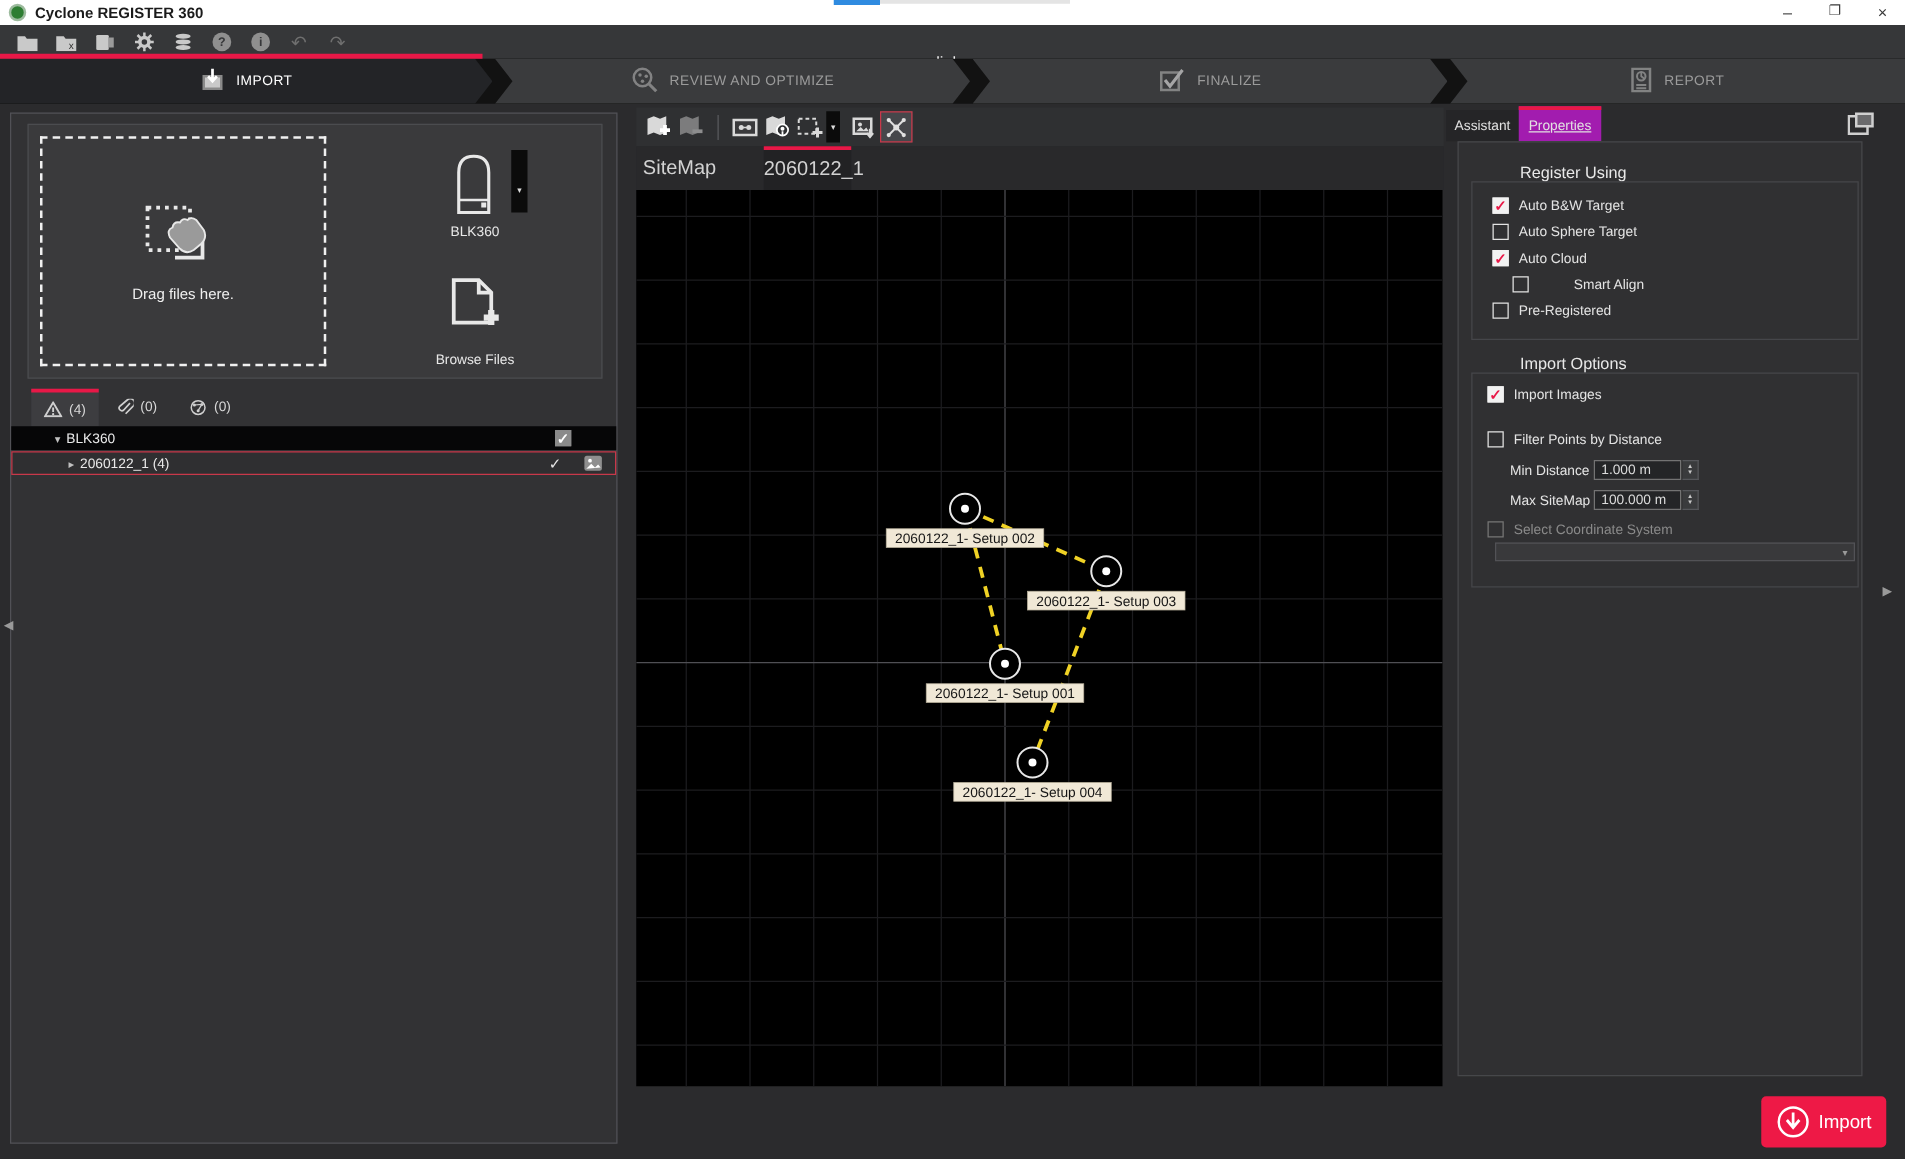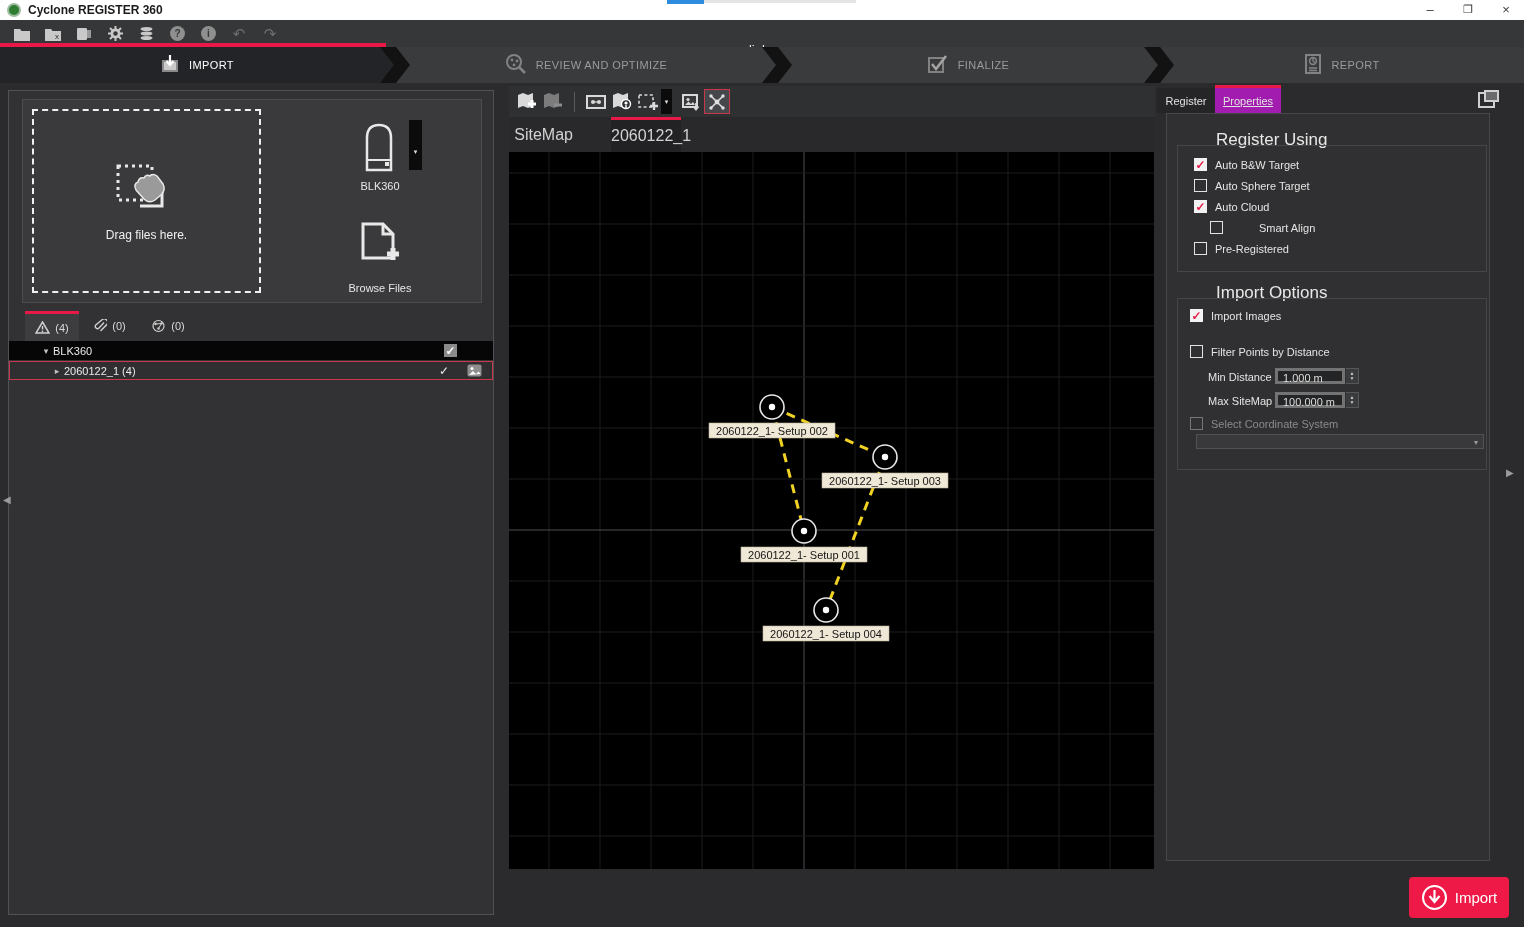--- a/index.html
+++ b/index.html
@@ -101,26 +101,26 @@
   
   .rp-tab { position:absolute; font-size:11px; color:#e2e2e2; display:flex;
     align-items:center; justify-content:center; }
   #rp-tab-assistant { left:1157px; top:88px; width:58px; height:25px; background:#252527; }
   #rp-tab-properties { left:1215px; top:85px; width:66px; height:28px; background:#a21caf;
     border-top:3px solid #e81847;text-decoration:underline; }
   #rp-layers-btn { left:1474px; top:86px; width:30px; height:25px; display:flex;
     align-items:center; justify-content:center; }
   #rp-box { left:1166px; top:113px; width:324px; height:748px; background:#303032;
     border:1px solid #46474a; }
-  .rp-section-title { position:absolute; font-size:17px; color:#e8e8e8;padding-left:37px; }
+  .rp-section-title { position:absolute; font-size:13px; color:#e8e8e8;padding-left:37px; }
   .rp-group { position:absolute; border:1px solid #45464a; }
   .opt-row { position:absolute; display:flex; align-items:center; gap:8px;
     color:#e4e4e4; font-size:11px; }
   .opt-row.dim { color:#8a8a8a; }
-  .field { position:absolute; background:#242527; border:3px solid #737373;
+  .field { position:absolute; background:#242527; border:1px solid #737373;
     color:#dcdcdc; font-size:11px; padding:1px 5px; width:70px; height:16px; line-height:12px; }
   .spinner { position:absolute; width:13px; height:16px; background:#3a3b3d;
     border:1px solid #56575b; border-left:none; display:flex; flex-direction:column;
     align-items:center; justify-content:center; color:#c9c9c9; font-size:5px; line-height:5px; }
   #cs-dropdown { position:absolute; left:18px; top:135px; width:288px; height:15px;
     background:#39393b; border:1px solid #525256; color:#9a9a9a; }
   #cs-dropdown .dd-arrow { position:absolute; right:5px; top:3px; font-size:8px; }
 
   .edge-arrow { color:#9a9a9a; font-size:10px; }
   #collapse-left { left:3px; top:494px; }
@@ -433,21 +433,21 @@
         <text x="263" y="282.5" text-anchor="middle" font-size="11" fill="#151515" font-family="Liberation Sans, sans-serif">2060122_1- Setup 002</text>
         <rect x="313" y="321" width="126" height="15" fill="#f0e8d6" stroke="#b9b19c" stroke-width="0.6"></rect>
         <text x="376" y="332.5" text-anchor="middle" font-size="11" fill="#151515" font-family="Liberation Sans, sans-serif">2060122_1- Setup 003</text>
         <rect x="232" y="395" width="126" height="15" fill="#f0e8d6" stroke="#b9b19c" stroke-width="0.6"></rect>
         <text x="295" y="406.5" text-anchor="middle" font-size="11" fill="#151515" font-family="Liberation Sans, sans-serif">2060122_1- Setup 001</text>
         <rect x="254" y="474" width="126" height="15" fill="#f0e8d6" stroke="#b9b19c" stroke-width="0.6"></rect>
         <text x="317" y="485.5" text-anchor="middle" font-size="11" fill="#151515" font-family="Liberation Sans, sans-serif">2060122_1- Setup 004</text>
       </svg>
   </div>
 
-  <div id="rp-tab-assistant" class="rp-tab abs">Register</div>
+  <div id="rp-tab-assistant" class="rp-tab abs">Assistant</div>
   <div id="rp-tab-properties" class="rp-tab abs">Properties</div>
   <div id="rp-layers-btn" class="abs">
     <svg width="22" height="19" viewBox="0 0 22 19">
         <rect x="1" y="4" width="15" height="14" fill="none" stroke="#cfcfcf" stroke-width="2"></rect>
         <rect x="6" y="1" width="15" height="12" fill="#cfcfcf"></rect>
         <rect x="8" y="3" width="11" height="8" fill="#6a6a6c"></rect>
       </svg>
   </div>
 
   <div id="rp-box" class="abs">

